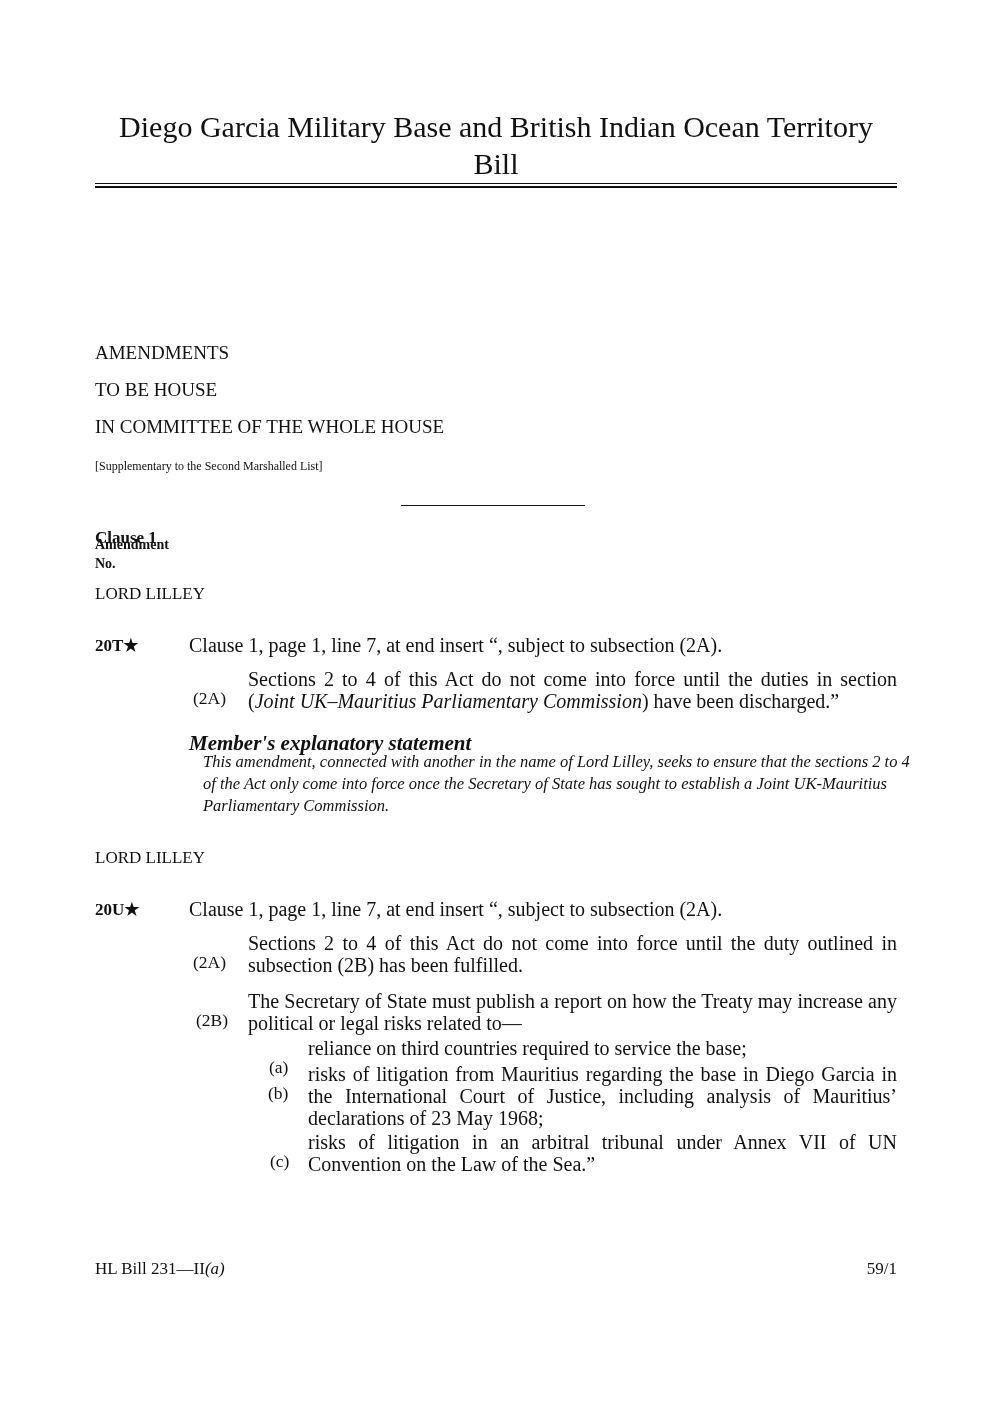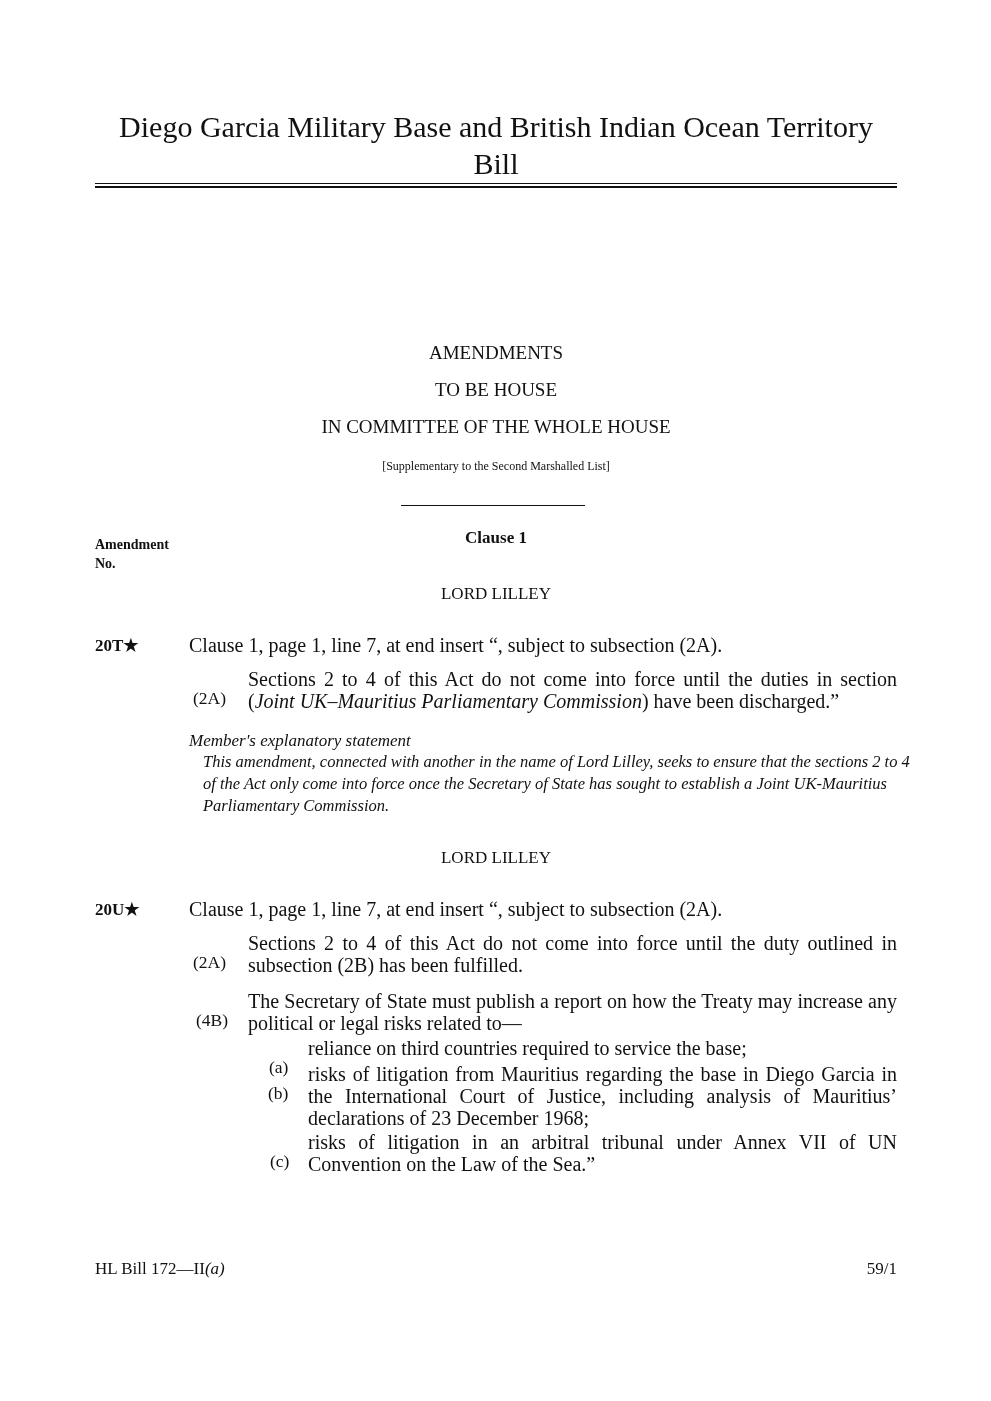--- a/index.html
+++ b/index.html
@@ -9,31 +9,31 @@
       color: #111111;
     }
     .abs { position: absolute; }
     .title {
       left: 95px; width: 802px; top: 108px;
       text-align: center; font-weight: normal; font-size: 30px; line-height: 37px;
     }
     .title-rule { left: 95px; width: 802px; top: 183px; height: 6px; }
     .title-rule .l1 { position: absolute; left: 0; right: 0; top: 0; border-top: 1px solid #111; }
     .title-rule .l2 { position: absolute; left: 0; right: 0; top: 3px; border-top: 2px solid #111; }
-    .center { left: 95px; width: 802px; text-align: center; font-size: 19px; }
+    .center { left: 95px; width: 802px; text-align: left; font-size: 19px; }
     .subtitle { font-size: 12px; }
     .short-rule { left: 401px; width: 184px; top: 505px; border-top: 1px solid #111; }
     .amend-no-hdr { left: 95px; top: 535px; font-weight: bold; font-size: 14px; line-height: 19px; }
     .clause-hdr { font-weight: bold; font-size: 17px; }
     .member { font-size: 17px; }
     .amend-id { left: 95px; font-weight: bold; font-size: 17px; }
     .body-text { font-size: 20px; line-height: 22px; }
     .sub-label { font-size: 17.5px; margin-top: 20px; }
     .justify { text-align: justify; }
-    .expl-head { font-weight: normal; font-style: italic; font-size: 17px; }
+    .expl-head { font-weight: bold; font-style: italic; font-size: 21px; }
     .expl-text { font-style: italic; font-size: 16.5px; line-height: 22px; }
     .footer { font-size: 17px; top: 1259px; }
   </style>
 </head>
 <body>
 
 <div class="abs title">Diego Garcia Military Base and British Indian Ocean Territory Bill</div>
 <div class="abs title-rule">
   <div class="l1"></div>
     <div class="l2"></div>
@@ -60,26 +60,26 @@
 <div class="abs expl-head" style="left:189px; top:731px;">Member's explanatory statement</div>
 <div class="abs expl-text" style="left:189px; top:751px; width:708px;margin-left:14px;">This amendment, connected with another in the name of Lord Lilley, seeks to ensure that the sections 2 to 4 of the Act only come into force once the Secretary of State has sought to establish a Joint UK-Mauritius Parliamentary Commission.</div>
 
 <div class="abs center member" style="top:848px;">LORD LILLEY</div>
 <div class="abs amend-id" style="top:899px;">20U★</div>
 <div class="abs body-text" style="left:189px; top:898px; width:708px;">Clause 1, page 1, line 7, at end insert “, subject to subsection (2A).</div>
 
 <div class="abs sub-label" style="left:193px; top:932px;">(2A)</div>
 <div class="abs body-text justify" style="left:248px; top:932px; width:649px;">Sections 2 to 4 of this Act do not come into force until the duty outlined in subsection (2B) has been fulfilled.</div>
 
-<div class="abs sub-label" style="left:196px; top:990px;">(4B)</div>
+<div class="abs sub-label" style="left:196px; top:990px;">(2B)</div>
 <div class="abs body-text justify" style="left:248px; top:990px; width:649px;">The Secretary of State must publish a report on how the Treaty may increase any political or legal risks related to—</div>
 
 <div class="abs sub-label" style="left:269px; top:1037px;">(a)</div>
 <div class="abs body-text justify" style="left:308px; top:1037px; width:589px;">reliance on third countries required to service the base;</div>
 
 <div class="abs sub-label" style="left:268px; top:1063px;">(b)</div>
-<div class="abs body-text justify" style="left:308px; top:1063px; width:589px;">risks of litigation from Mauritius regarding the base in Diego Garcia in the International Court of Justice, including analysis of Mauritius’ declarations of 23 December 1968;</div>
+<div class="abs body-text justify" style="left:308px; top:1063px; width:589px;">risks of litigation from Mauritius regarding the base in Diego Garcia in the International Court of Justice, including analysis of Mauritius’ declarations of 23 May 1968;</div>
 
 <div class="abs sub-label" style="left:270px; top:1131px;">(c)</div>
 <div class="abs body-text justify" style="left:308px; top:1131px; width:589px;">risks of litigation in an arbitral tribunal under Annex VII of UN Convention on the Law of the Sea.”</div>
 
-<div class="abs footer" style="left:95px;"><span>HL Bill 172—II</span><i>(a)</i></div>
+<div class="abs footer" style="left:95px;"><span>HL Bill 231—II</span><i>(a)</i></div>
 <div class="abs footer" style="right:94px;">59/1</div>
 
 </body></html>

